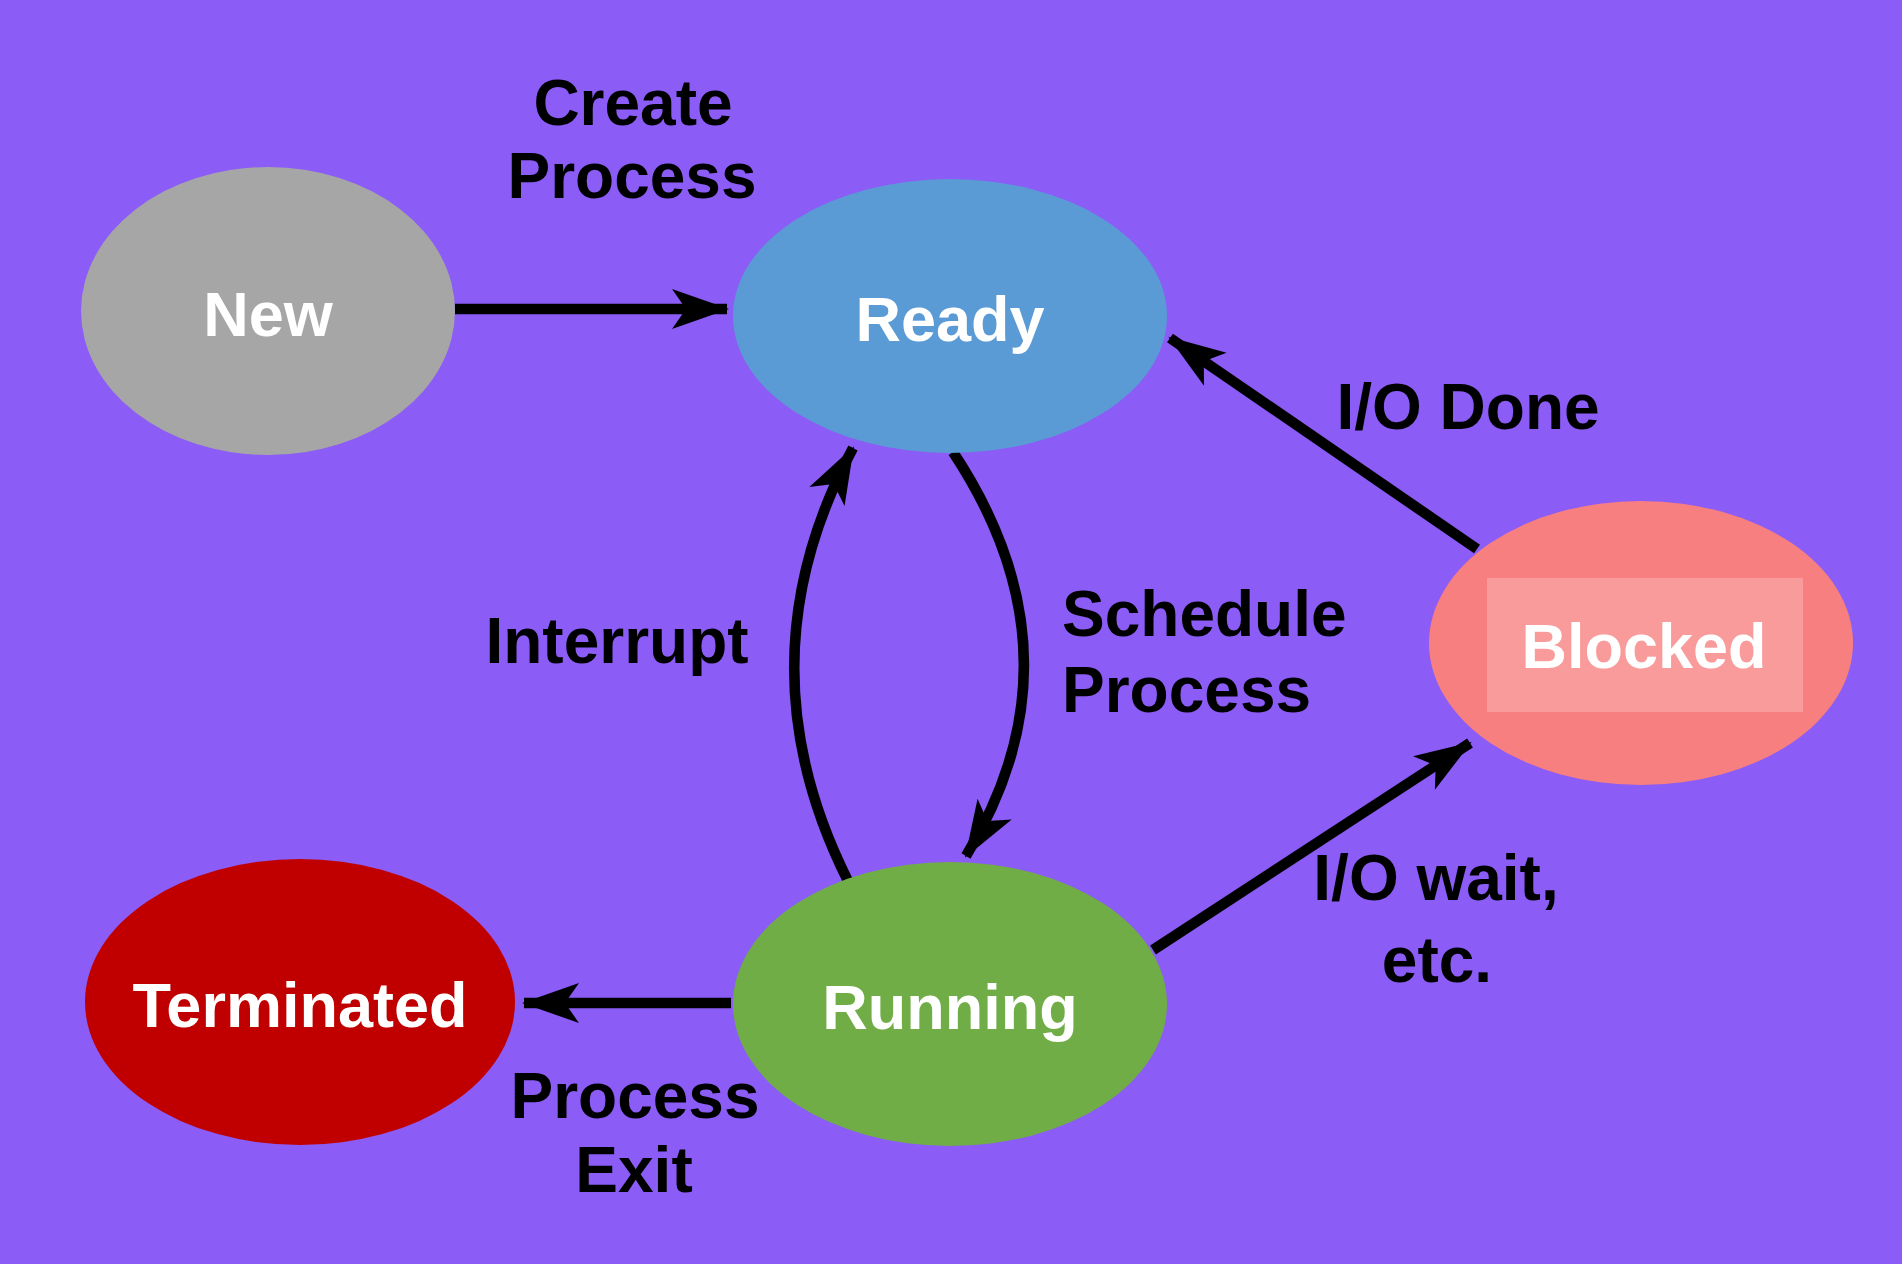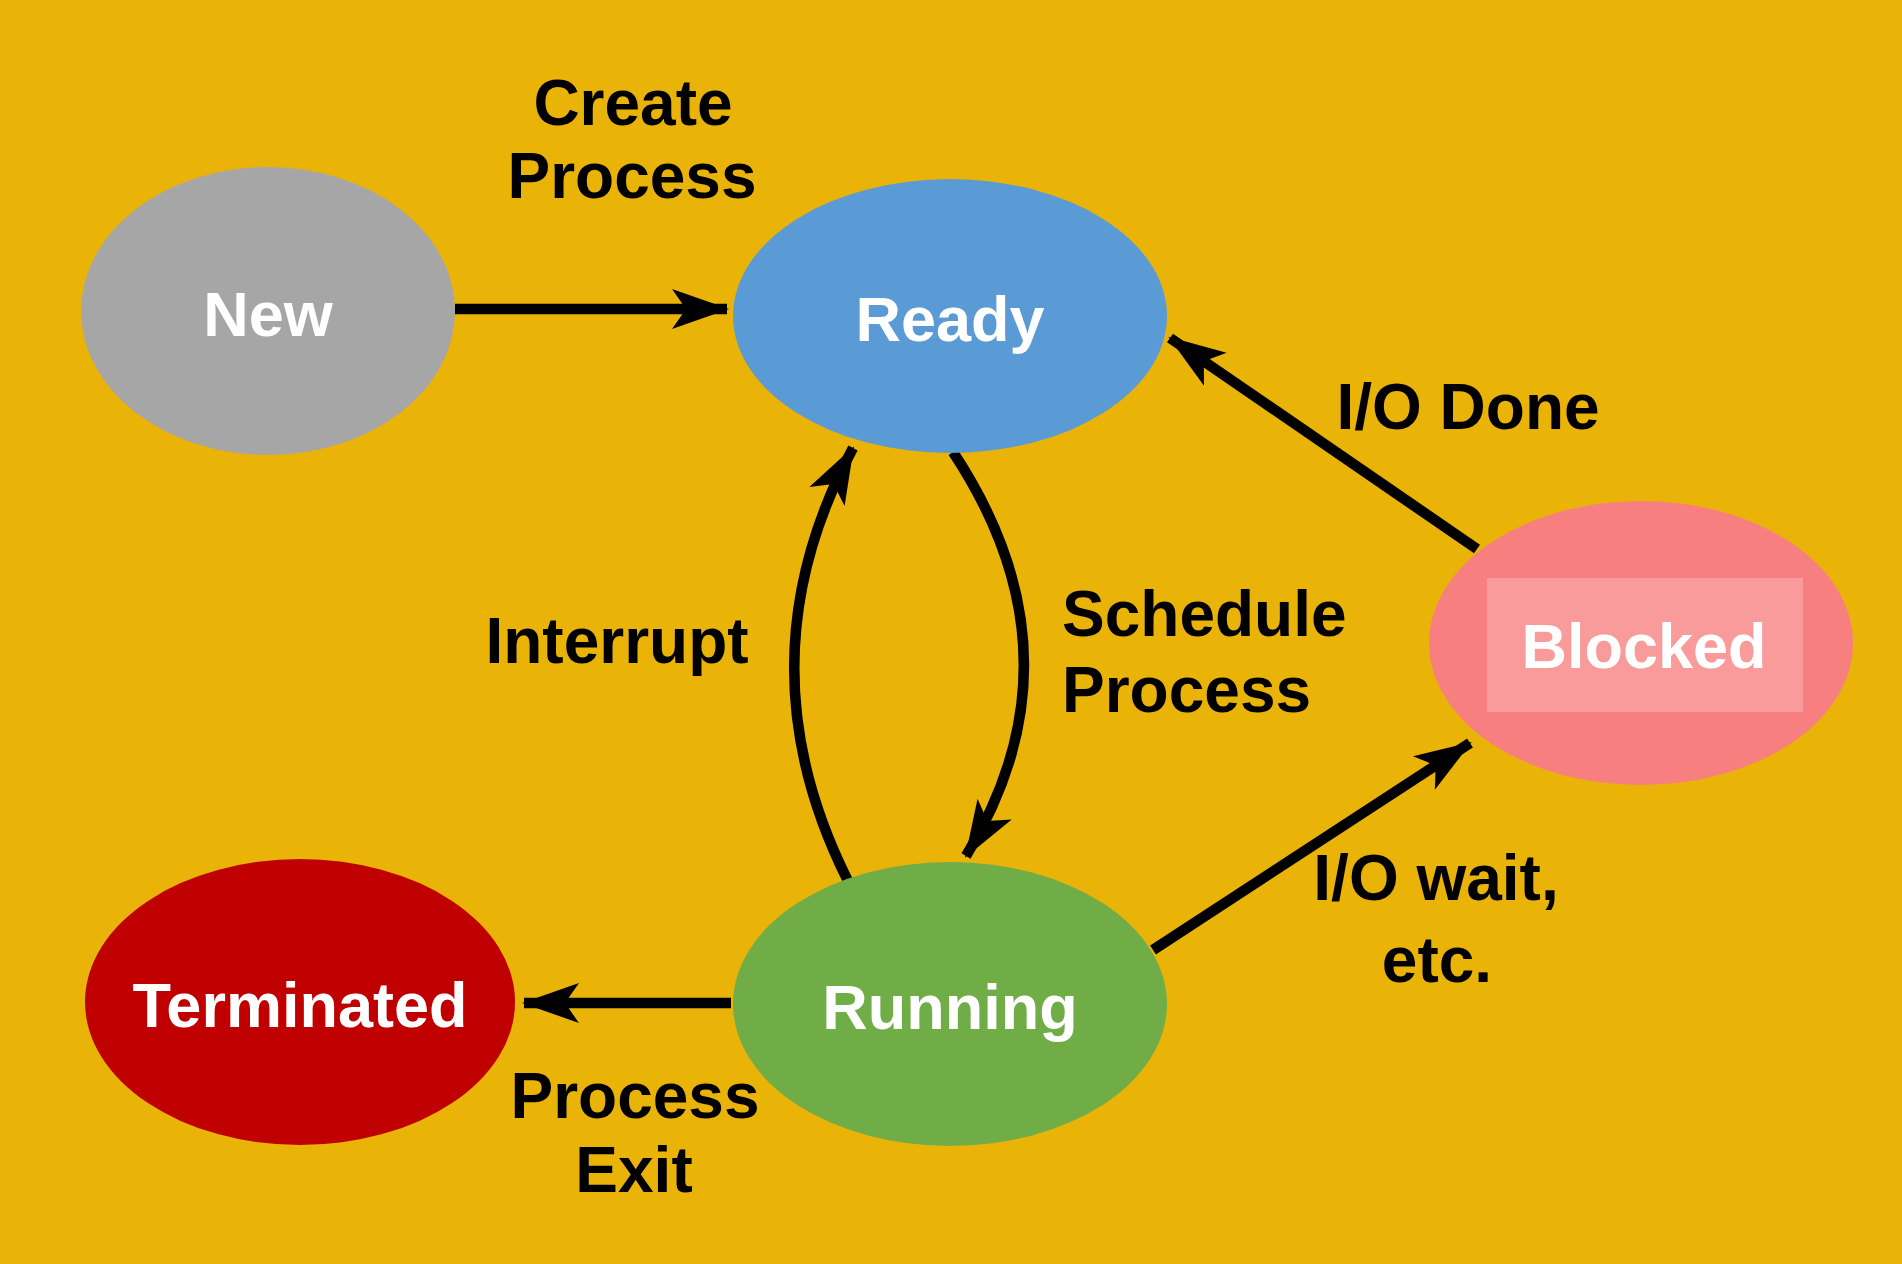--- a/index.html
+++ b/index.html
@@ -3,21 +3,21 @@
 <meta charset="utf-8">
 <style>
   html, body {
     margin: 0;
     padding: 0;
     background: #ffffff;
   }
   .stage {
     width: 1902px;
     height: 1264px;
-    background: #eab308;
+    background: #8b5cf6;
     overflow: hidden;
   }
   svg {
     display: block;
     font-family: "Liberation Sans", sans-serif;
   }
   .edge {
     fill: none;
     stroke-width: 10.5px;
     stroke-linecap: butt;

